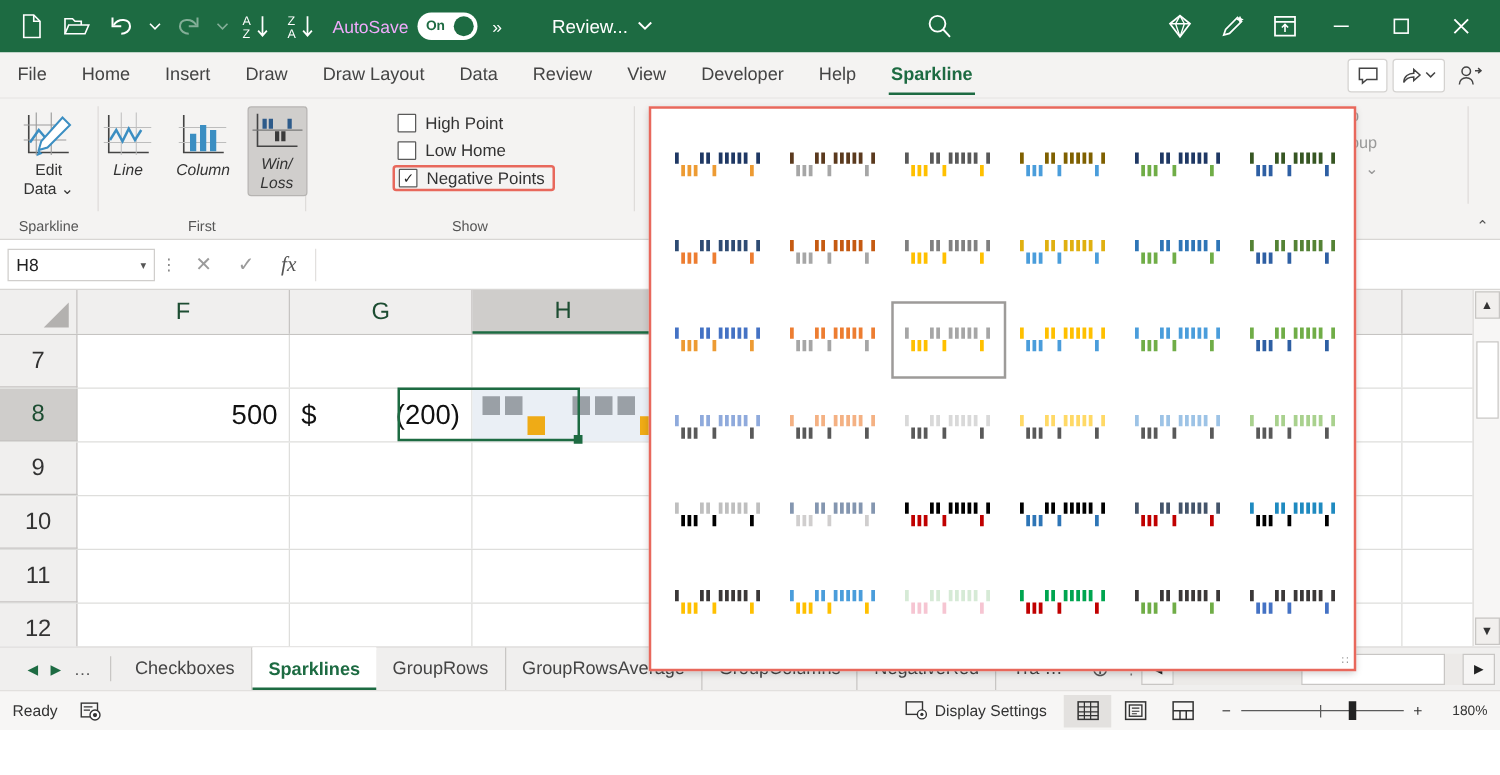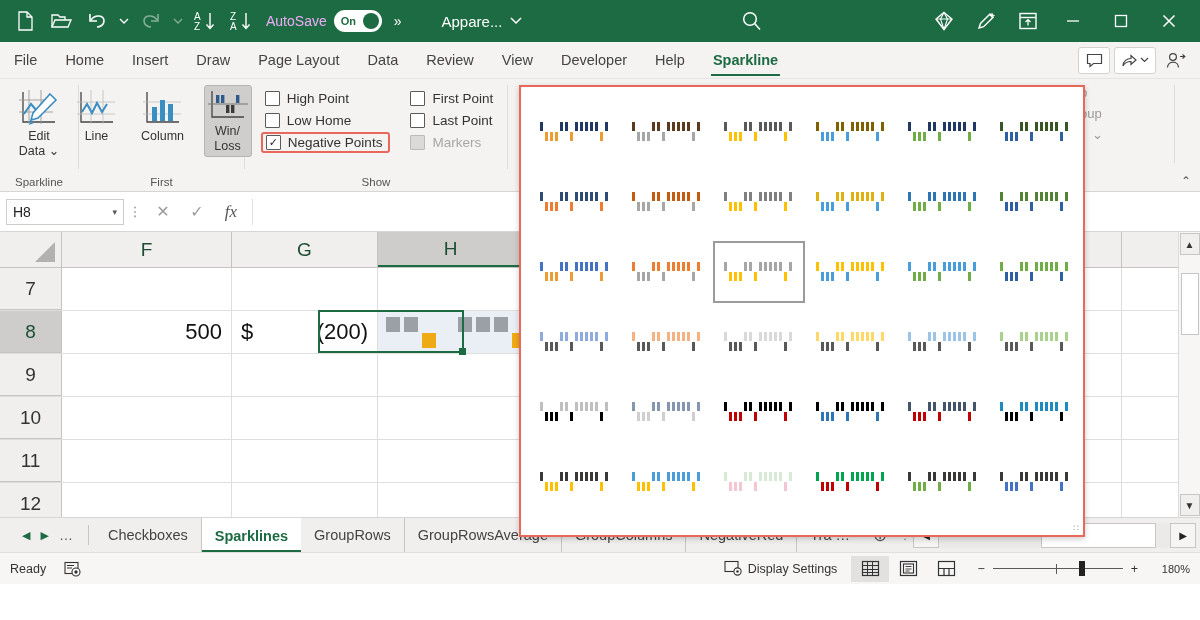--- a/index.html
+++ b/index.html
@@ -279,21 +279,21 @@
     <span class="autosave-lbl">AutoSave</span>
     <span class="toggle">
       <span class="on-txt">On</span>
       <span class="knob"></span>
     </span>
   </div>
 
   <span class="chev-dbl">»</span>
 
   <div class="doctitle">
-    <span>Appare...</span>
+    <span>Review...</span>
     <svg width="12" height="8" viewBox="0 0 12 8">
         <path d="M1 1l5 5 5-5" fill="none" stroke="#fff" stroke-width="1.5"></path>
       </svg>
   </div>
 
   <div class="tb-right">
     <div class="qbtn" style="margin-right:150px;">
       <svg width="22" height="22" viewBox="0 0 22 22">
           <circle cx="9" cy="9" r="6.3" fill="none" stroke="#fff" stroke-width="1.5"></circle>
           <path d="M13.6 13.6L19 19.5" stroke="#fff" stroke-width="1.5" fill="none"></path>
@@ -334,21 +334,21 @@
         </svg>
     </div>
   </div>
 </div>
 
 <div class="ribbontabs">
   <div class="rtab">File</div>
   <div class="rtab">Home</div>
   <div class="rtab">Insert</div>
   <div class="rtab">Draw</div>
-  <div class="rtab">Page Layout</div>
+  <div class="rtab">Draw Layout</div>
   <div class="rtab">Data</div>
   <div class="rtab">Review</div>
   <div class="rtab">View</div>
   <div class="rtab">Developer</div>
   <div class="rtab">Help</div>
   <div class="rtab active">Sparkline</div>
 
   <div class="rt-right">
     <div class="rt-btn">
       <svg width="17" height="15" viewBox="0 0 17 15">
@@ -387,21 +387,21 @@
         </svg>
         <span class="lbl">Edit</span>
         <span class="lbl">Data ⌄</span>
       </div>
     </div>
     <div class="glabel">Sparkline</div>
   </div>
   <div class="gsep"></div>
 
   <div class="rgroup" style="width:165px;">
-    <div class="gcontent" style="gap:10px;">
+    <div class="gcontent" style="gap:4px;font-style:italic;">
       <div class="bigbtn" style="width:50px;">
         <svg width="44" height="40" viewBox="0 0 44 40">
           <path d="M6 4v30h32" stroke="#444" stroke-width="1.3" fill="none"></path>
           <path d="M2 14h38M2 26h38M16 2v34M28 2v34" stroke="#bdbdbd" stroke-width="0.8"></path>
           <path d="M7 24l5-8 5 9 5-10 5 9 5-8" stroke="#3b8ec2" stroke-width="2" fill="none"></path>
         </svg>
         <span class="lbl">Line</span>
       </div>
       <div class="bigbtn" style="width:62px;">
         <svg width="44" height="40" viewBox="0 0 44 40">
@@ -438,34 +438,20 @@
           <span class="chkbox"></span>
           <span>High Point</span>
         </div>
         <div class="chkrow">
           <span class="chkbox"></span>
           <span>Low Home</span>
         </div>
         <div class="chkrow hl-box">
           <span class="chkbox">✓</span>
           <span>Negative Points</span>
-        </div>
-      </div>
-      <div class="chk-col">
-        <div class="chkrow">
-          <span class="chkbox"></span>
-          <span>First Point</span>
-        </div>
-        <div class="chkrow">
-          <span class="chkbox"></span>
-          <span>Last Point</span>
-        </div>
-        <div class="chkrow disabled">
-          <span class="chkbox disabled"></span>
-          <span>Markers</span>
         </div>
       </div>
     </div>
     <div class="glabel">Show</div>
   </div>
   <div class="gsep"></div>
 
   <div class="rgroup" style="width:570px;">
     <div class="gcontent stylestrip"></div>
     <div class="glabel" style="visibility:hidden;">Style</div>

